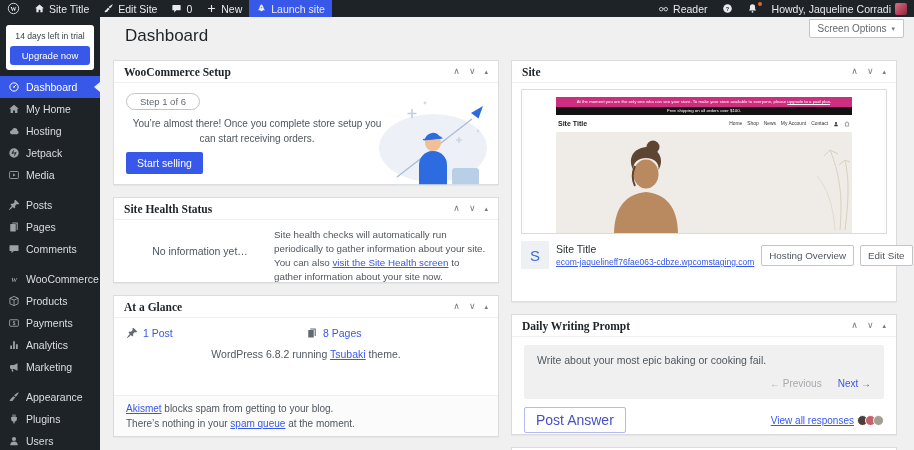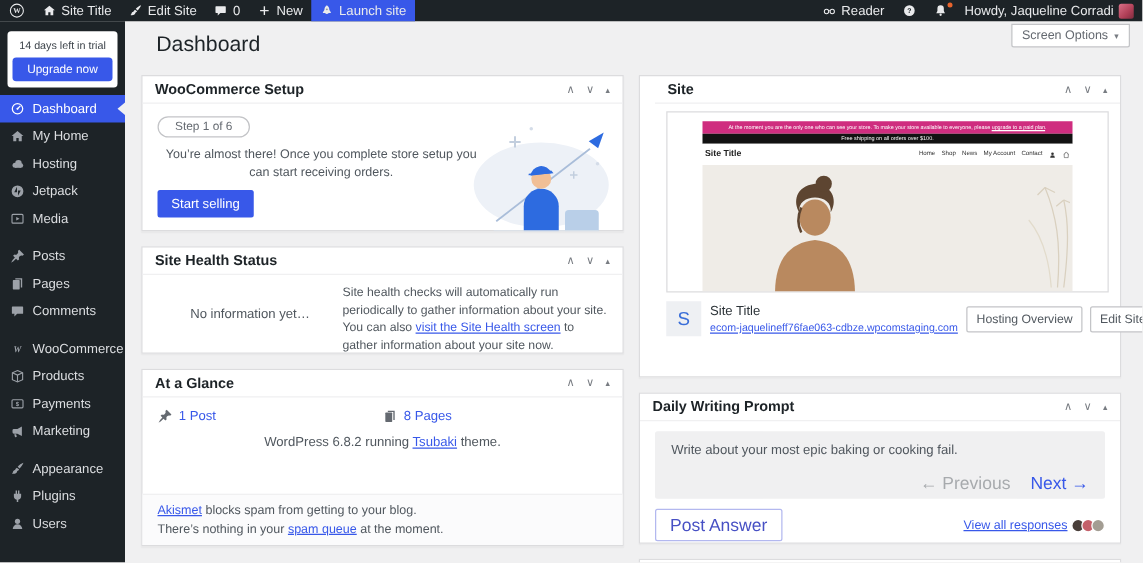--- a/index.html
+++ b/index.html
@@ -33,21 +33,21 @@
 
   
   #content { position: absolute; left: 100px; top: 17px; width: 814px; height: 433px; background: #f0f0f1; overflow: hidden; }
   .page-title { position: absolute; left: 25px; top: 9px; font-size: 17px; font-weight: 500; color: #1d2327; }
   .screen-options { position: absolute; right: 10px; top: 2px; background: #fff; border: 1px solid #c3c4c7; border-radius: 0 0 2px 2px; font-size: 10px; color: #646970; padding: 3px 8px; display: flex; align-items: center; gap: 5px; cursor: pointer; }
   .so-caret { font-size: 7px; color: #787c82; }
 
   .col { position: absolute; top: 43px; width: 386px; }
   .col-left { left: 13px; } .col-right { left: 411px; }
   .panel { background: #fff; border: 1px solid #dcdcde; box-shadow: 0 1px 1px rgba(0,0,0,.04); margin-bottom: 12px; position: relative; }
-  .panel-header { display: flex; align-items: center; justify-content: space-between; height: 22px; padding: 0 10px; border-bottom: 1px solid #f0f0f1; }
+  .panel-header { display: flex; align-items: center; justify-content: space-between; height: 22px; padding: 0 10px; border-bottom: 1px solid #f0f0f1; font-family: Liberation Serif, serif; }
   .panel-title { font-size: 11.5px; font-weight: 700; color: #1d2327; }
   .panel-controls { display: flex; align-items: center; gap: 9px; color: #787c82; }
   .ctl { font-size: 9px; line-height: 1; cursor: pointer; }
   .ctl-up::before { content: "\2227"; }
   .ctl-down::before { content: "\2228"; }
   .ctl-toggle::before { content: "\25B4"; font-size: 7px; }
 
   .lnk { color: #3858e9; text-decoration: none; }
   .lnk.u { text-decoration: underline; }
 
@@ -71,21 +71,21 @@
   .g-row { display: flex; margin-bottom: 9px; }
   .g-col { width: 50%; display: flex; align-items: center; gap: 5px; font-size: 10.5px; }
   .g-ic { color: #646970; display: inline-flex; }
   .g-ic .icon { width: 12px; height: 12px; }
   .g-ic.dark { color: #3c434a; }
   .g-version { font-size: 10.5px; color: #50575e; margin-bottom: 24px; text-align: center; }
   .g-search { display: flex; align-items: center; gap: 5px; font-size: 10.5px; }
   .glance-footer { position: absolute; left: 0; right: 0; bottom: 0; border-top: 1px solid #f0f0f1; background: #fbfbfc; padding: 5px 12px; font-size: 10px; line-height: 1.5; color: #50575e; }
 
   
-  .panel-site { height: 242px; padding-left: 12px; }
+  .panel-site { height: 242px; }
   .site-body { padding: 6px 9px; }
   .preview { border: 1px solid #dcdcde; background: #fff; height: 145px; padding-top: 7px; overflow: hidden; }
   .preview-col { width: 296px; margin: 0 auto; }
   .pv-banner { background: #cf2d7f; color: #fff; height: 10px; line-height: 10px; font-size: 4.3px; text-align: center; white-space: nowrap; overflow: hidden; }
   .pv-banner a { color: #fff; text-decoration: underline; }
   .pv-ship { background: #121212; color: #fff; height: 8px; line-height: 8px; font-size: 4.4px; text-align: center; white-space: nowrap; overflow: hidden; }
   .pv-hdr { height: 17px; display: flex; align-items: center; background: #fff; padding: 0 2px; }
   .pv-title { font-size: 7px; font-weight: 700; color: #222; }
   .pv-nav { margin-left: auto; display: flex; align-items: center; gap: 5px; font-size: 4.9px; color: #333; }
   .pv-icon { display: inline-flex; color: #333; }
@@ -102,21 +102,21 @@
   .info-name { font-size: 10.5px; color: #2c3338; margin-bottom: 2px; }
   .info-url { font-size: 8.5px; color: #3858e9; text-decoration: underline; display: block; white-space: nowrap; }
   .site-btns { margin-left: auto; display: flex; gap: 6px; }
   .o-btn { background: #fff; border: 1px solid #c3c4c7; border-radius: 2px; color: #50575e; font-size: 9.8px; padding: 4px 7px; white-space: nowrap; font-family: inherit; cursor: pointer; }
 
   
   .panel-prompt { height: 121px; }
   .prompt-body { padding: 8px 12px 0; }
   .prompt-box { background: #f0f0f1; border-radius: 2px; height: 54px; padding: 9px 13px 0; }
   .prompt-text { font-size: 10.5px; color: #50575e; }
-  .prompt-nav { display: flex; justify-content: flex-end; gap: 16px; margin-top: 12px; font-size: 14px; }
+  .prompt-nav { display: flex; justify-content: flex-end; gap: 16px; margin-top: 12px; font-size: 10px; }
   .prev { color: #a7aaad; } .next { color: #3858e9; }
   .prompt-footer { display: flex; align-items: center; margin-top: 8px; }
   .post-answer { background: #fff; border: 1px solid #b3b8ef; border-radius: 2px; color: #4750c4; font-size: 14px; padding: 4px 11px; font-family: inherit; cursor: pointer; }
   .view-all { margin-left: auto; font-size: 10px; }
   .pavs { display: flex; margin-left: 6px; }
   .pav { width: 11px; height: 11px; border-radius: 50%; border: 1px solid #fff; margin-left: -3px; }
 
   
   .panel-news { height: 60px; }
   .news-body { display: flex; align-items: flex-start; gap: 0; padding: 8px 12px; }
@@ -348,20 +348,26 @@
         <svg class="icon" data-name="products-icon">
           <use href="#sym-products" xlink:href="#sym-products"></use>
         </svg>
         <span data-name="menu-item-label">Products</span>
       </div>
       <div class="menu-item" data-name="menu-payments">
         <svg class="icon" data-name="payments-icon">
           <use href="#sym-payments" xlink:href="#sym-payments"></use>
         </svg>
         <span data-name="menu-item-label">Payments</span>
+      </div>
+      <div class="menu-item" data-name="menu-analytics">
+        <svg class="icon" data-name="analytics-icon">
+          <use href="#sym-analytics" xlink:href="#sym-analytics"></use>
+        </svg>
+        <span data-name="menu-item-label">Analytics</span>
       </div>
       <div class="menu-item" data-name="menu-marketing">
         <svg class="icon" data-name="marketing-icon">
           <use href="#sym-marketing" xlink:href="#sym-marketing"></use>
         </svg>
         <span data-name="menu-item-label">Marketing</span>
       </div>
       <div class="menu-item section" data-name="menu-appearance">
         <svg class="icon" data-name="appearance-icon">
           <use href="#sym-brush" xlink:href="#sym-brush"></use>

